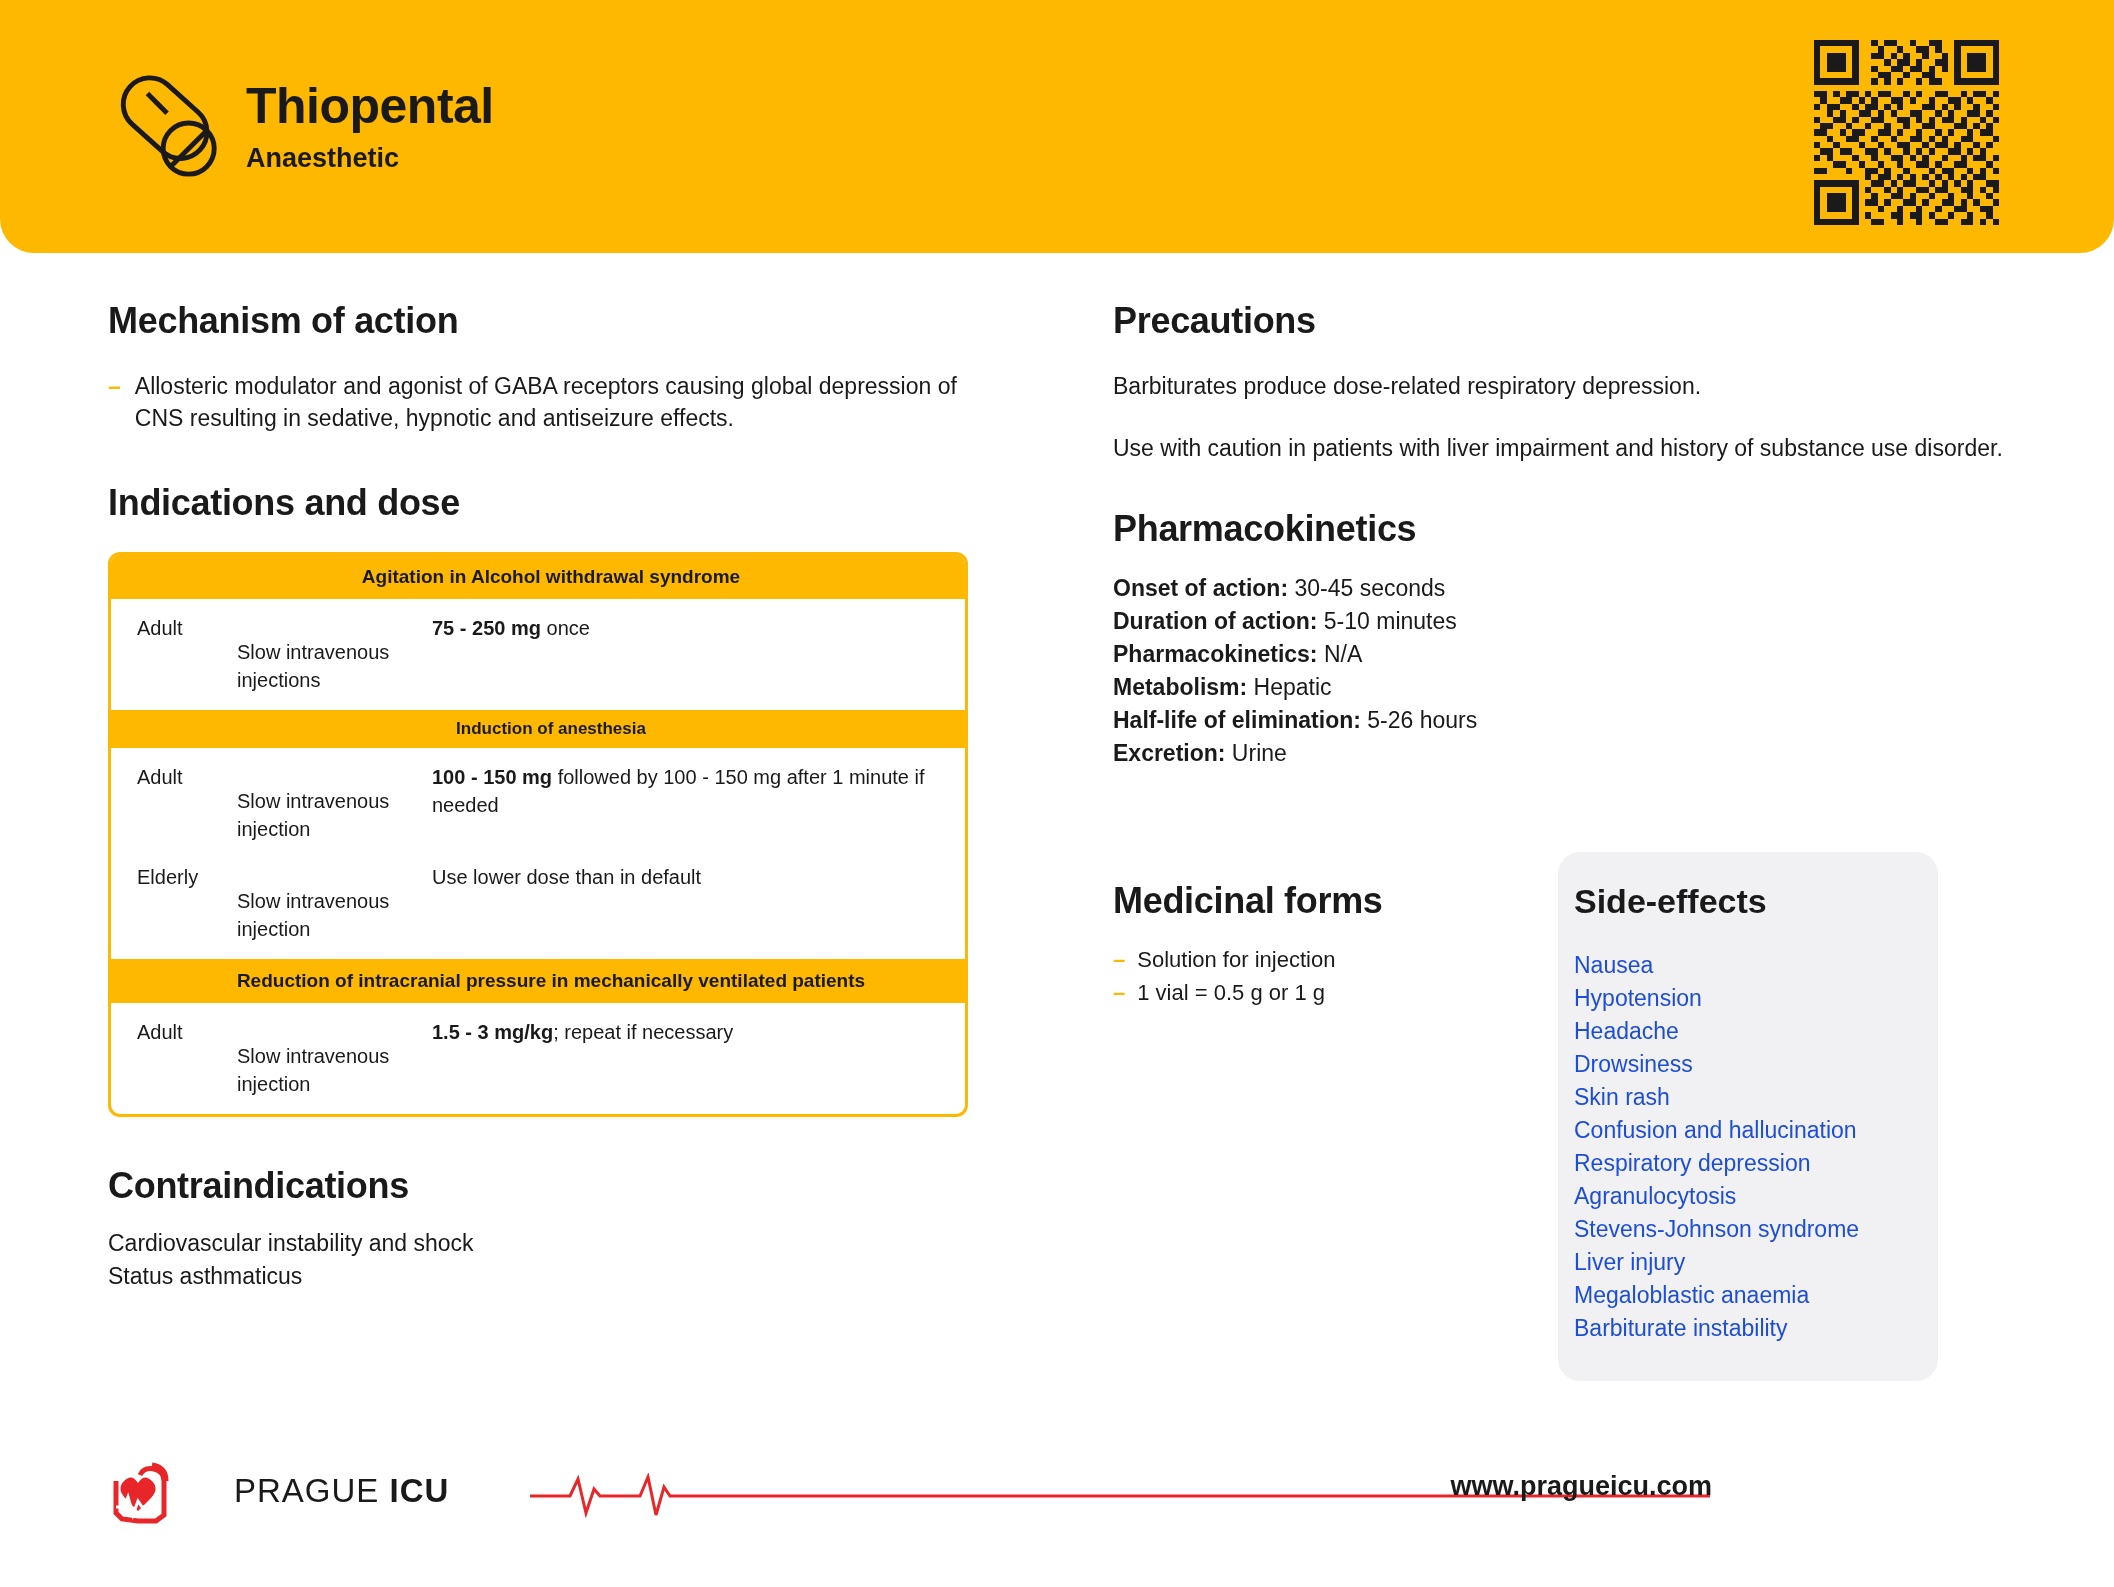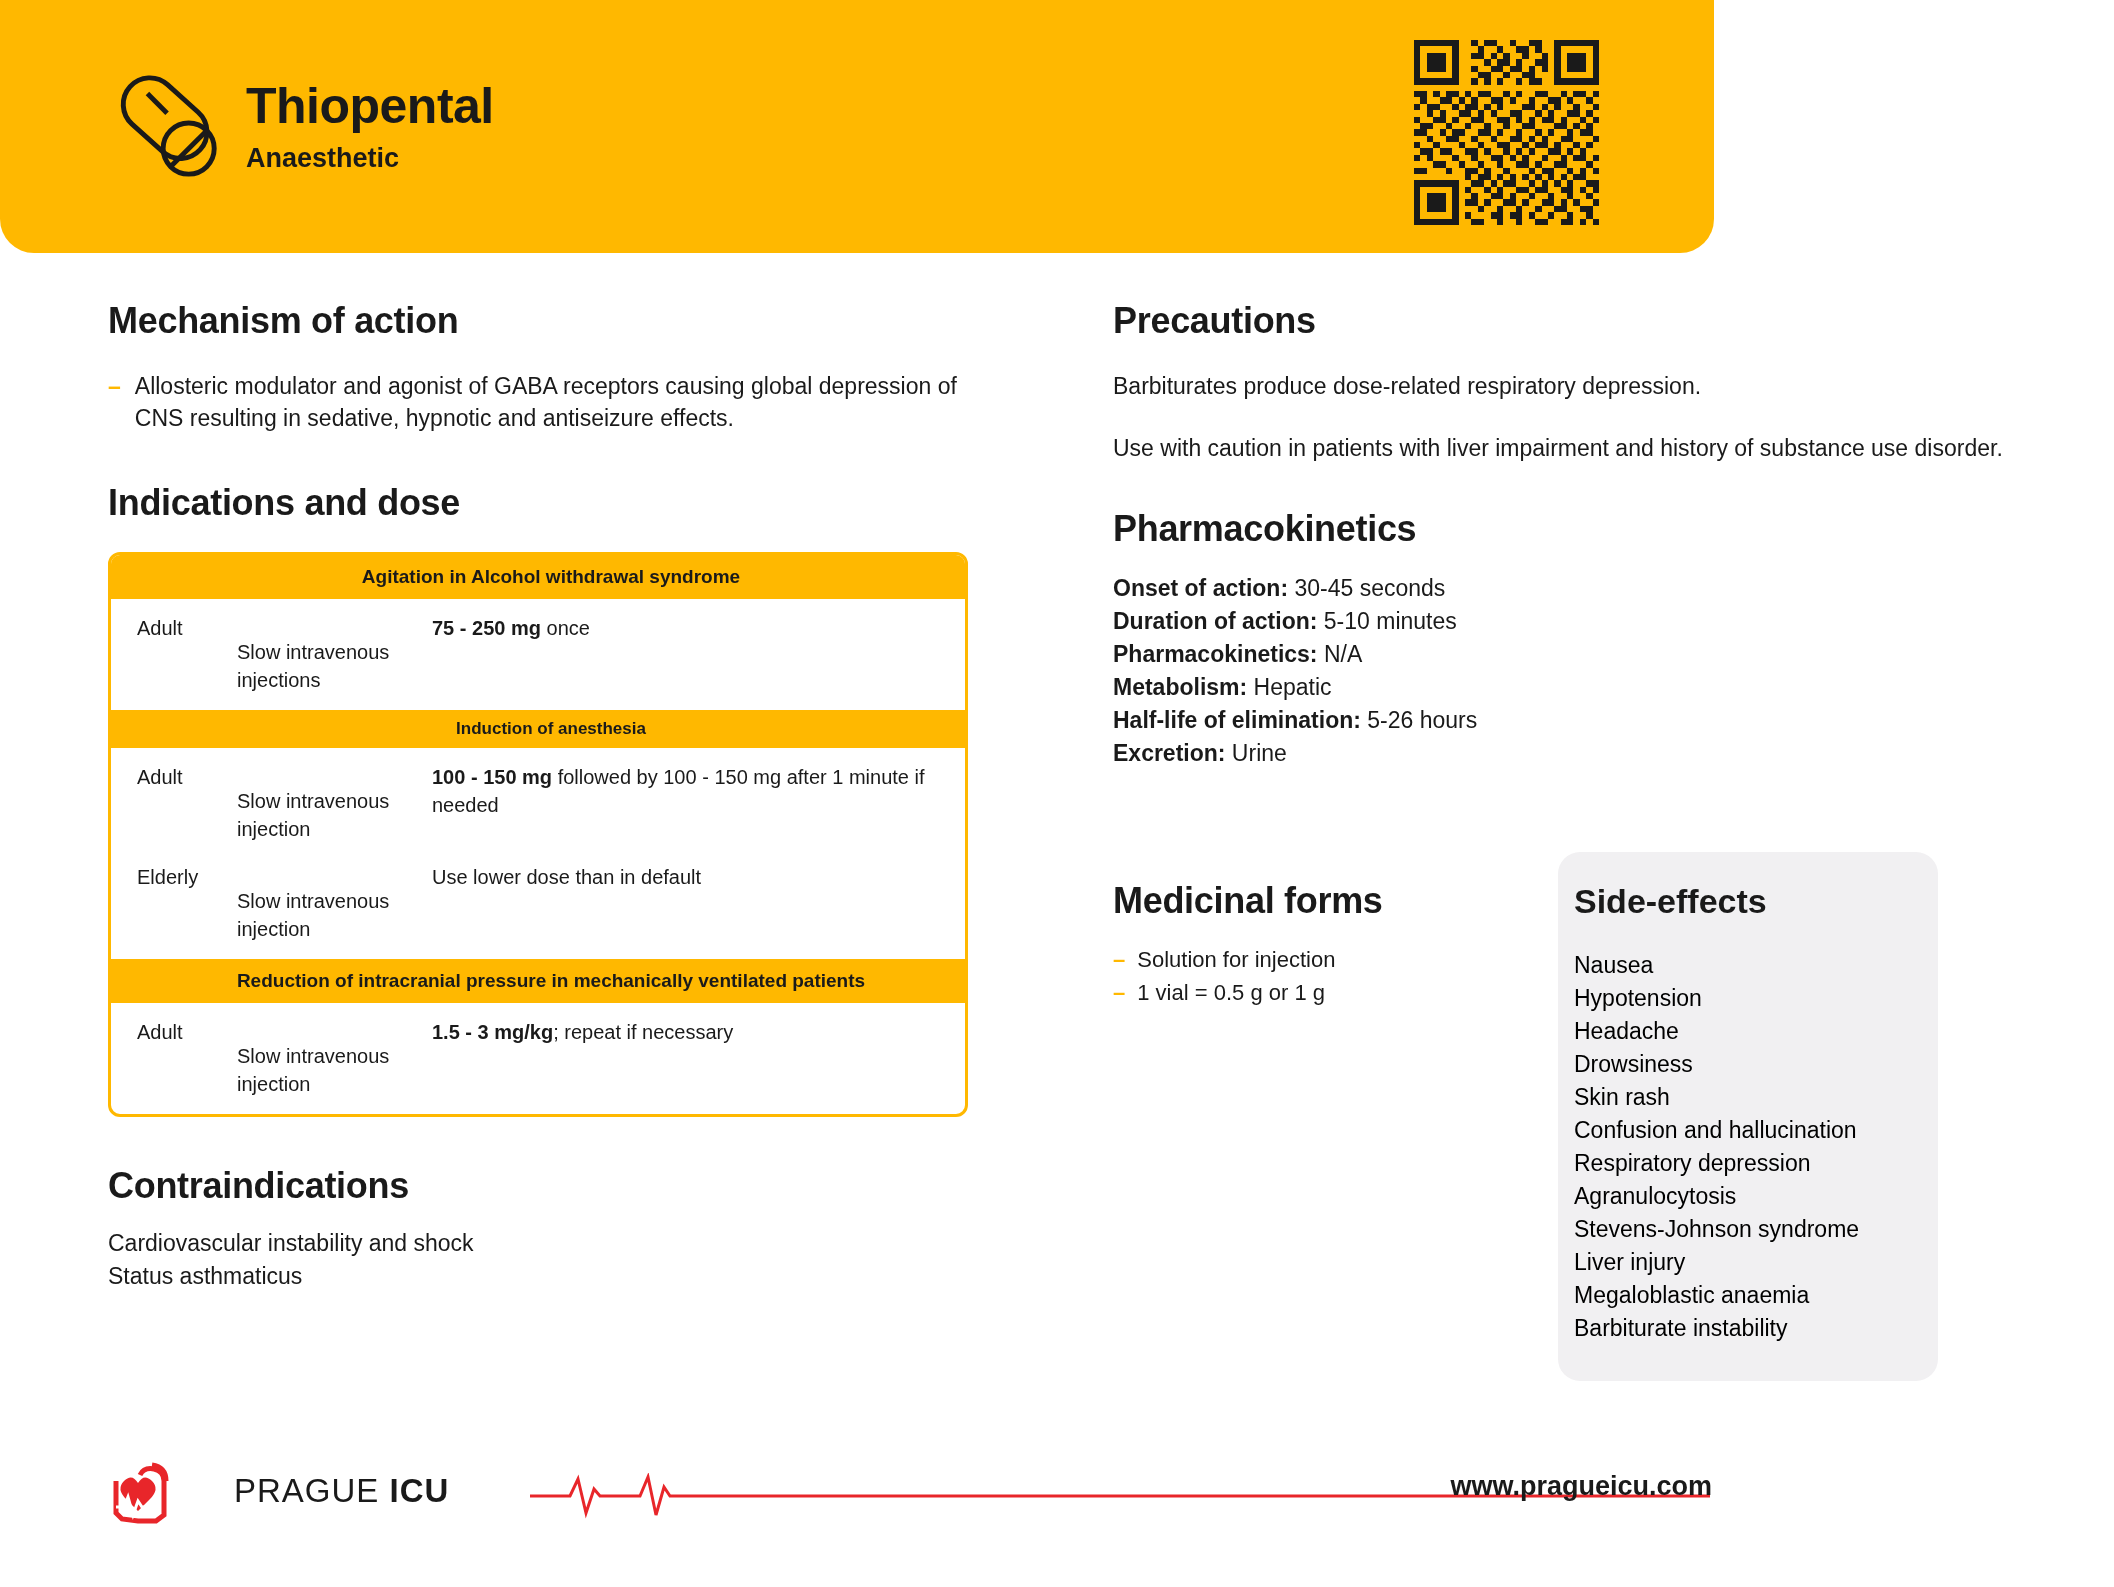--- a/index.html
+++ b/index.html
@@ -16,21 +16,21 @@
     position: relative;
     width: 2114px;
     height: 1587px;
     background: #ffffff;
   }
 
   
   .header {
     position: absolute;
     left: 0; top: 0;
-    width: 1714px;
+    width: 2114px;
     height: 253px;
     background: #FFB800;
     border-bottom-left-radius: 34px;
     border-bottom-right-radius: 34px;
     display: flex;
     align-items: center;
   }
   .pill-icon {
     margin-left: 112px;
     width: 118px;
@@ -173,21 +173,21 @@
   }
   .side-effects h2 {
     font-size: 34px;
     font-weight: bold;
     margin: 0 0 28px 0;
     color: #1a1a1a;
   }
   .se-item {
     font-size: 23px;
     line-height: 33px;
-    color: #000000;
+    color: #1d4ed8;
   }
 
   
   .footer {
     position: absolute;
     left: 0;
     bottom: 52px;
     width: 1820px;
     height: 80px;
   }

